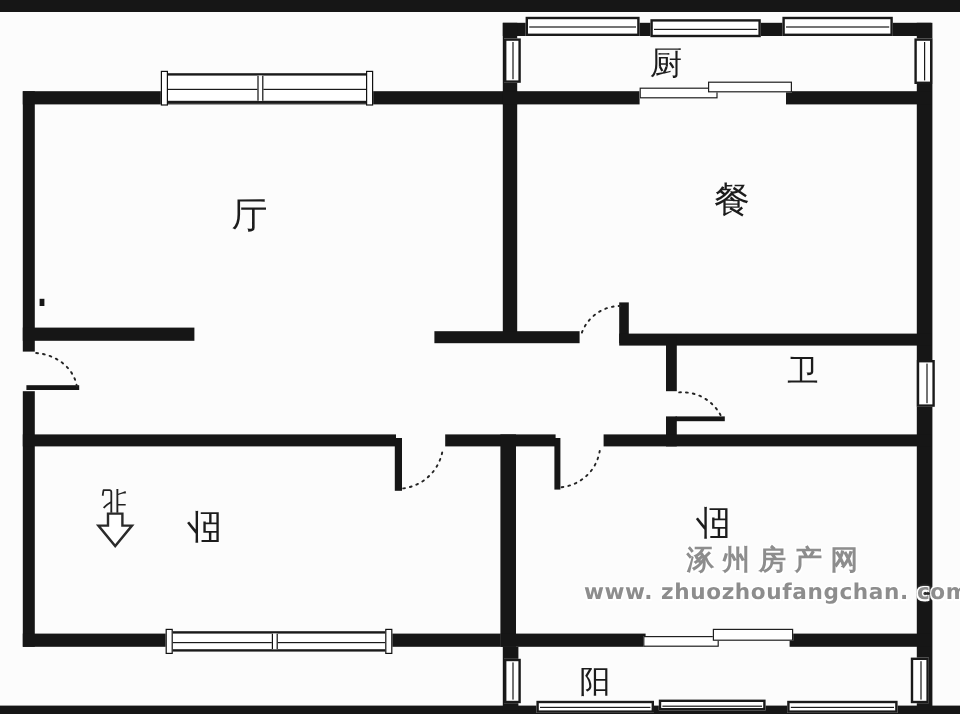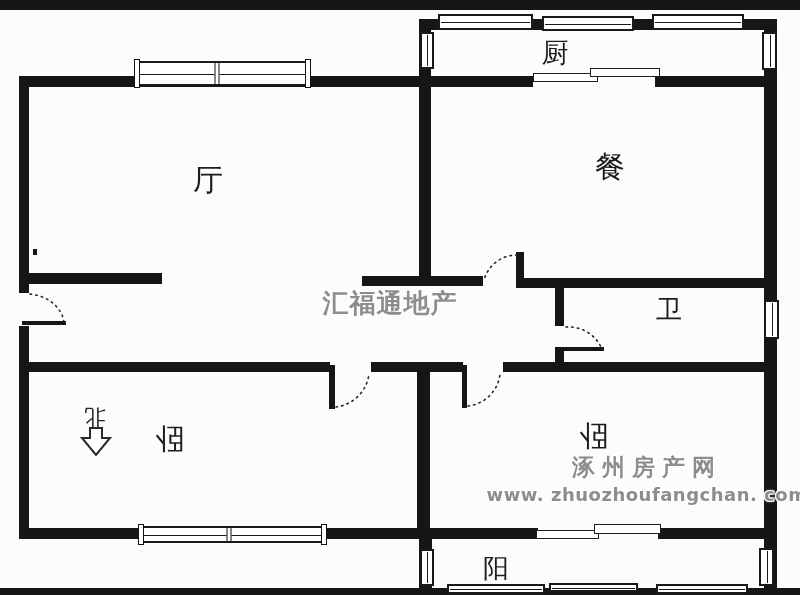--- a/index.html
+++ b/index.html
@@ -36,21 +36,20 @@
   #wm-corner .l2{display:block;font-size:18px;letter-spacing:0.5px;margin-top:1px;}
   #overlay{position:absolute;left:0;top:0;z-index:7;pointer-events:none;}
   .arc{fill:none;stroke:#242424;stroke-width:1.6;stroke-dasharray:1.5 4.2;stroke-linecap:round;}
   #north-arrow{fill:#fff;stroke:#2a2a2a;stroke-width:2;stroke-linejoin:miter;}
 </style>
 </head>
 <body>
 
 <div id="canvas" style="background: rgb(252, 252, 252);">
 
-  <div class="wm" id="wm-center">汇福通地产</div>
 
   <div class="wm" id="wm-corner">
     <span class="l1">涿州房产网</span>
     <span class="l2">www. zhuozhoufangchan. com</span>
   </div>
 
   <span id="north">北</span>
 
   <svg id="overlay" width="800" height="595">
     <path id="north-arrow" d="M 90 428 L 102 428 L 102 438 L 110 438 L 96 455 L 82 438 L 90 438 Z"></path>

